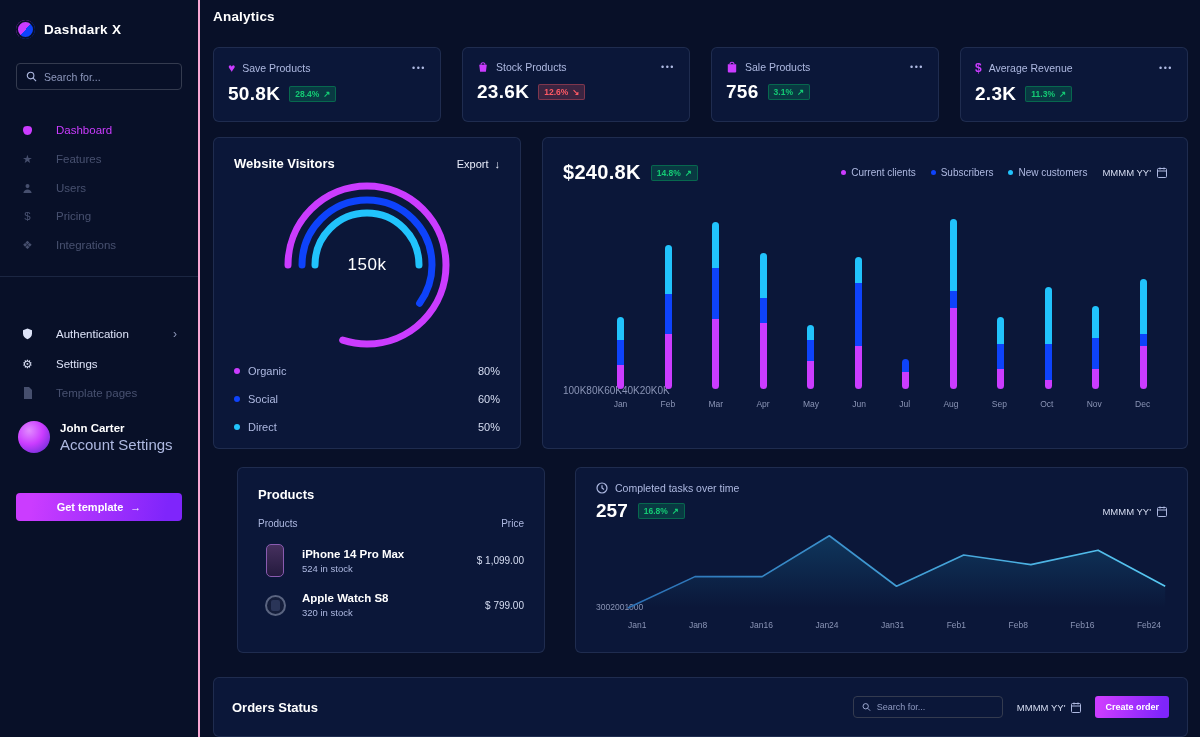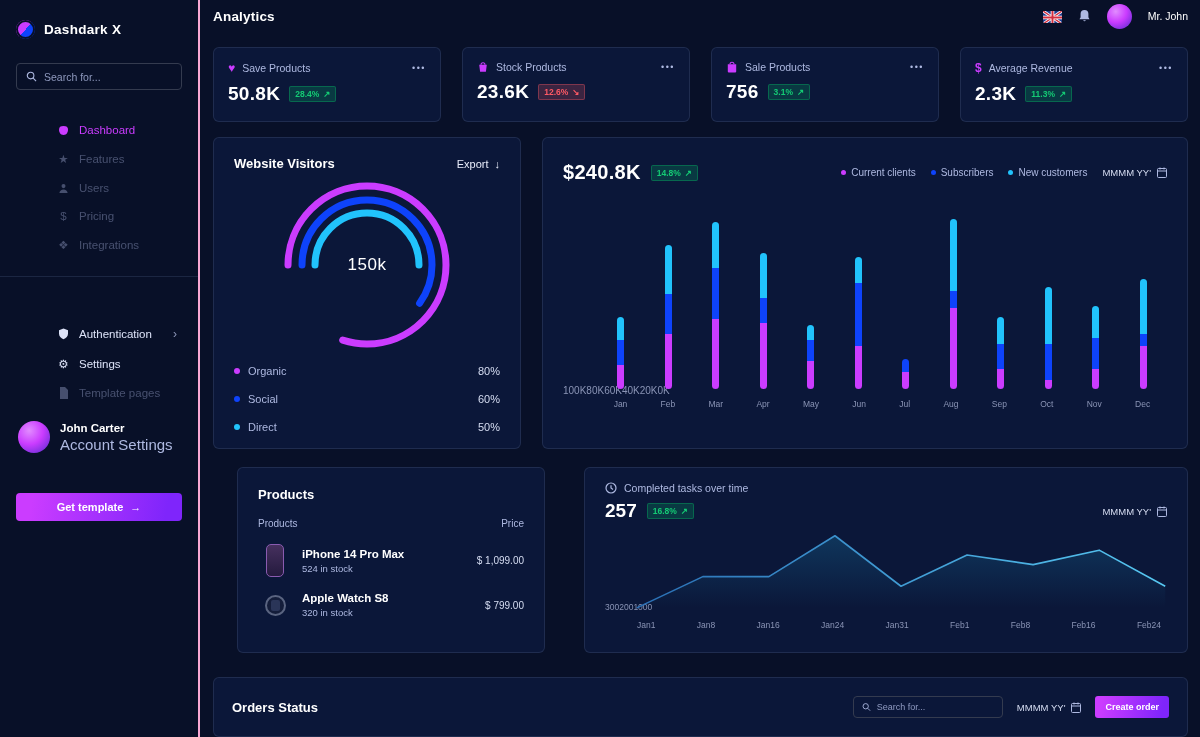--- a/index.html
+++ b/index.html
@@ -13,21 +13,21 @@
   
   .sidebar { width:200px; min-width:200px; height:737px; border-right:2px solid #f9a8d4; padding:20px 16px; display:flex; flex-direction:column; }
   .logo-row { display:flex; align-items:center; gap:9px; }
   .logo-mark { width:19px; height:19px; border-radius:50%; background:conic-gradient(from 40deg,#0E43FB 0 50%,#CB3CFF 50% 100%); box-shadow:inset 0 0 0 2px #081028, inset 0 0 0 3px transparent; }
   .logo-text { color:#fff; font-size:13.5px; font-weight:700; letter-spacing:.3px; }
   .search-box { margin-top:24px; height:27px; border:1px solid #343B4F; border-radius:4px; display:flex; align-items:center; gap:7px; padding:0 9px; }
   .search-box svg { flex:0 0 auto; }
   .search-box input { background:transparent; border:none; outline:none; color:#AEB9E1; font-size:10.5px; width:100%; font-family:"Liberation Sans",sans-serif; }
   .search-box input::placeholder { color:#AEB9E1; opacity:.8; }
   .nav { margin-top:26px; display:flex; flex-direction:column; }
-  .nav-item { display:flex; align-items:center; gap:9px; padding:8px 5px; font-size:11.5px; color:rgba(174,185,225,.38); cursor:pointer;margin-left:36px; }
+  .nav-item { display:flex; align-items:center; gap:22px; padding:8px 5px; font-size:11.5px; color:rgba(174,185,225,.38); cursor:pointer; }
   .nav-item .ni { width:13px; display:inline-flex; justify-content:center; }
   .nav-item.active { color:#CB3CFF; }
   .nav-item.bright { color:#dde3f8; }
   .nav-item .chev { margin-left:auto; font-size:12px; color:#8a94b5; }
   .divider { border-top:1px solid #1b2642; margin:16px -16px; }
   .profile { display:flex; align-items:center; gap:10px; margin-top:14px; padding:0 2px; cursor:pointer; }
   .avatar { width:32px; height:32px; border-radius:50%; background:radial-gradient(circle at 35% 30%,#e18cff,#CB3CFF 45%,#5b2bd0 95%); }
   .profile .pname { color:#fff; font-size:11.5px; font-weight:700; }
   .profile .psub { color:#AEB9E1; font-size:15px; margin-top:2px; }
   .cta { margin-top:40px; height:28px; border:none; border-radius:4px; width:100%;
@@ -74,21 +74,21 @@
   .leg-dot { width:5px; height:5px; border-radius:50%; }
   .date-pick { display:flex; align-items:center; gap:6px; cursor:pointer; color:#d6ddf2; font-size:9.5px; }
   .bar-area { display:flex; margin-top:16px; flex:1; }
   .yaxis { width:34px; display:flex; flex-direction:row; justify-content:space-between; align-items:flex-end; padding:0 8px 0 0; font-size:10px; color:#8a94b5; height:196px; }
   .plot { flex:1; display:flex; flex-direction:column; }
   .bars { height:190px; display:flex; align-items:flex-end; justify-content:space-around; border-bottom:1px solid rgba(70,82,120,.0); }
   .bar-col { display:flex; align-items:flex-end; height:190px; }
   .bar-stack { width:7px; border-radius:4px; overflow:hidden; display:flex; flex-direction:column; }
   .xlabels { display:flex; justify-content:space-around; margin-top:9px; font-size:8.5px; color:#8a94b5; }
   
-  .bottom-row { display:grid; grid-template-columns:308px 1fr; gap:39px; margin-top:18px;padding-left:24px; }
+  .bottom-row { display:grid; grid-template-columns:308px 1fr; gap:30px; margin-top:18px;padding-left:24px; }
   .products-card { height:186px; padding:17px 20px; }
   .tbl-head { display:flex; justify-content:space-between; font-size:10px; color:#AEB9E1; margin-top:15px; }
   .prod-row { display:flex; align-items:center; margin-top:15px; cursor:pointer; }
   .prod-icon { width:34px; display:flex; justify-content:center; }
   .phone-shape { width:18px; height:33px; border-radius:5px; background:linear-gradient(#46305e,#241a3e); border:1px solid #8a5bb0; }
   .watch-shape { width:21px; height:21px; border-radius:50%; border:2px solid #5a6480; background:#141d3a; display:flex; align-items:center; justify-content:center; }
   .watch-shape i { width:9px; height:11px; border-radius:2px; background:#2a3558; }
   .prod-info { margin-left:10px; }
   .prod-name { color:#fff; font-size:11.5px; font-weight:700; }
   .prod-stock { color:#AEB9E1; font-size:9.5px; margin-top:3px; }
@@ -197,41 +197,20 @@
   <button class="cta">
     <span>Get template</span>
     <span>→</span>
   </button>
 </aside>
 
 <main class="main">
 
   <div class="topbar">
     <h1>Analytics</h1>
-    <div class="topbar-right">
-      <span class="flag">
-        <svg width="19" height="13" viewBox="0 0 19 13">
-            <rect width="19" height="13" fill="#1d3b8f"></rect>
-            <path d="M0 0L19 13M19 0L0 13" stroke="#fff" stroke-width="3"></path>
-            <path d="M0 0L19 13M19 0L0 13" stroke="#d32f3e" stroke-width="1.4"></path>
-            <rect x="7.7" width="3.6" height="13" fill="#fff"></rect>
-            <rect y="4.7" width="19" height="3.6" fill="#fff"></rect>
-            <rect x="8.5" width="2" height="13" fill="#d32f3e"></rect>
-            <rect y="5.5" width="19" height="2" fill="#d32f3e"></rect>
-          </svg>
-      </span>
-      <span class="muted-ic">
-        <svg width="13" height="14" viewBox="0 0 14 15">
-            <path d="M7 1a4.2 4.2 0 0 0-4.2 4.2v3.6L1.6 11h10.8l-1.2-2.2V5.2A4.2 4.2 0 0 0 7 1z" fill="#AEB9E1"></path>
-            <path d="M5.6 12.2a1.5 1.5 0 0 0 2.8 0z" fill="#AEB9E1"></path>
-          </svg>
-      </span>
-      <span class="avatar-sm"></span>
-      <span class="user-name">Mr. John</span>
-    </div>
   </div>
 
   <section class="stats">
     <div class="card stat-card">
       <div class="stat-top">
         <span class="picon">♥</span>
         <span>Save Products</span>
         <span class="dots">•••</span>
       </div>
       <div class="stat-val-row">

